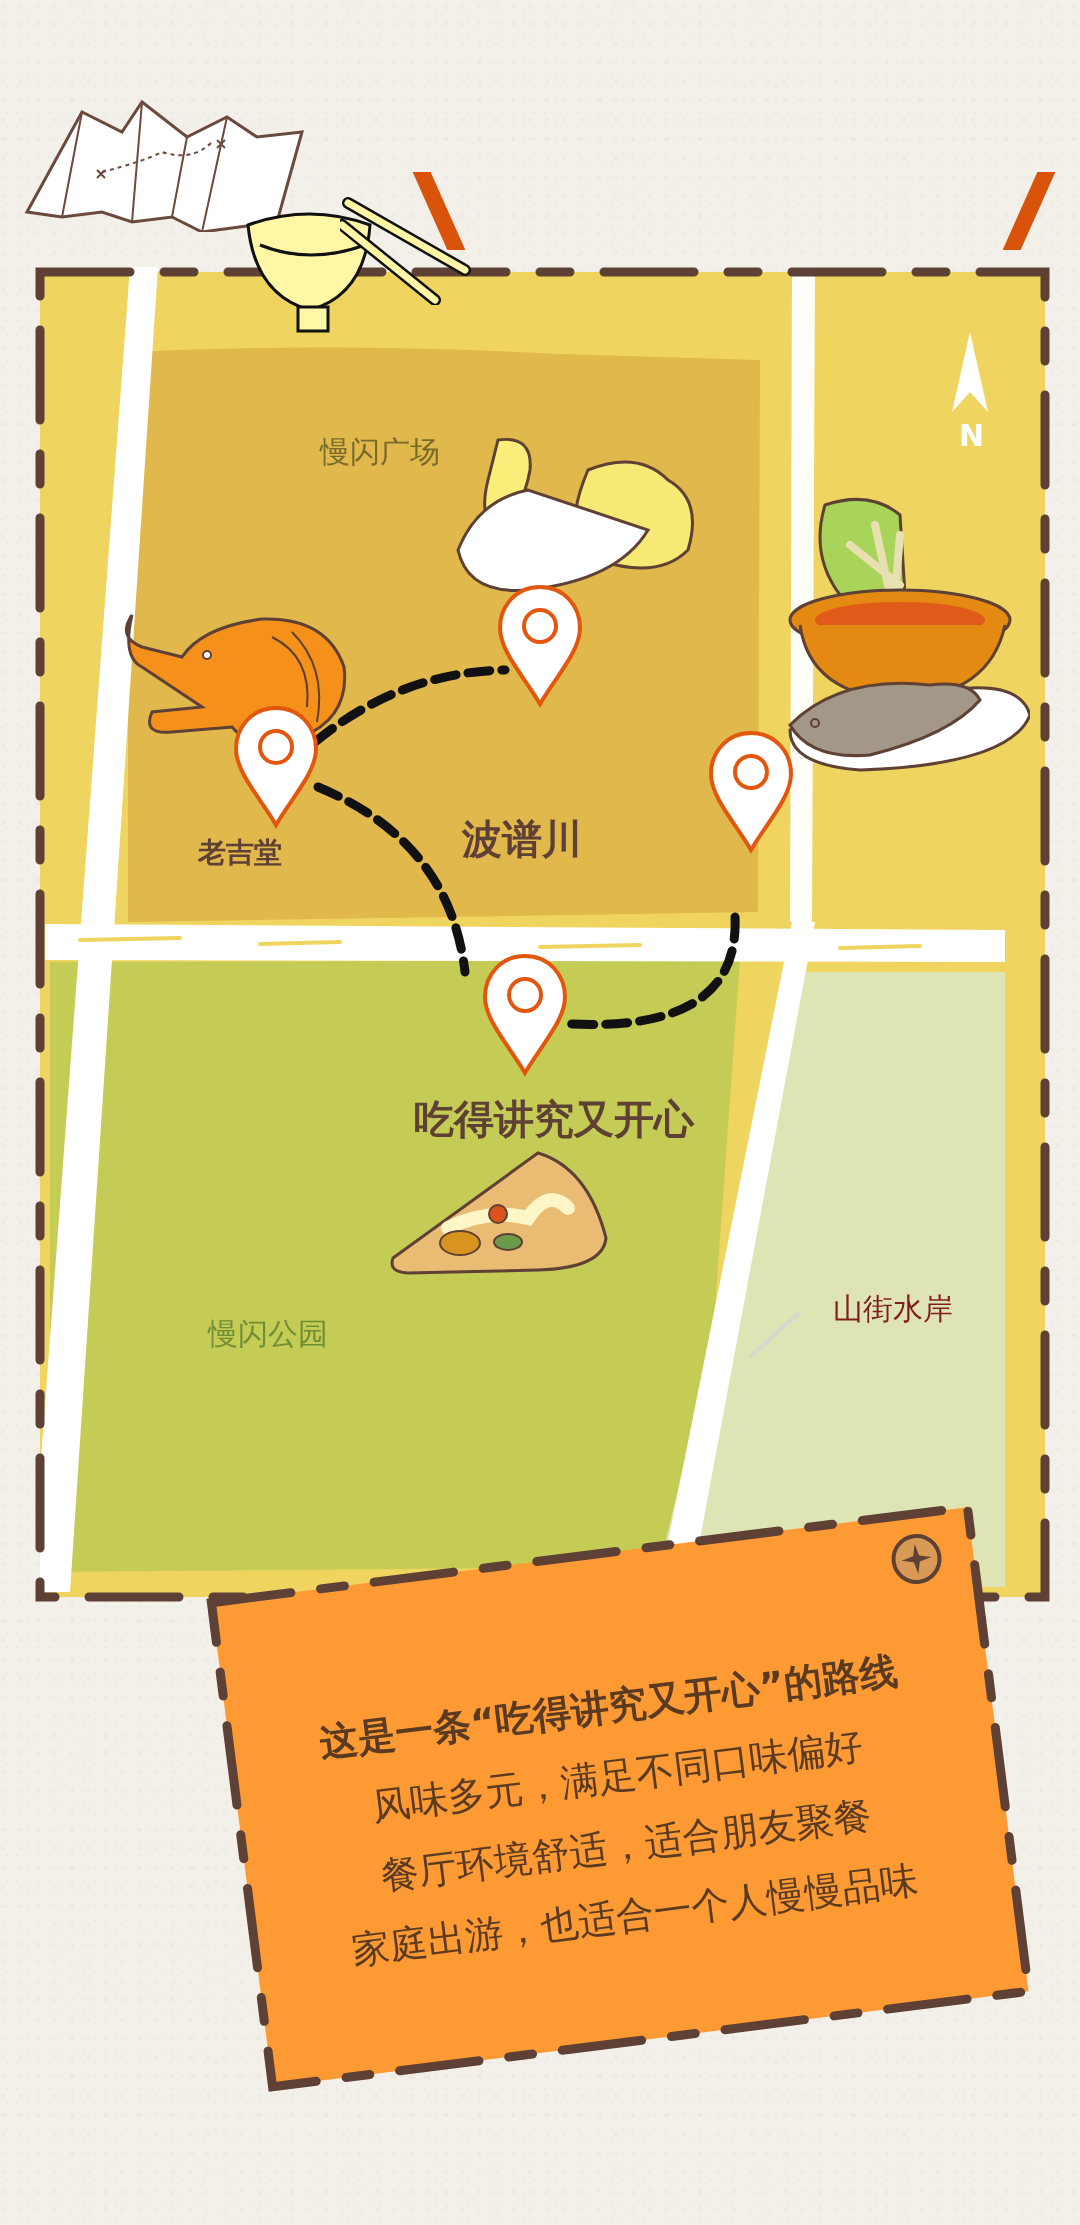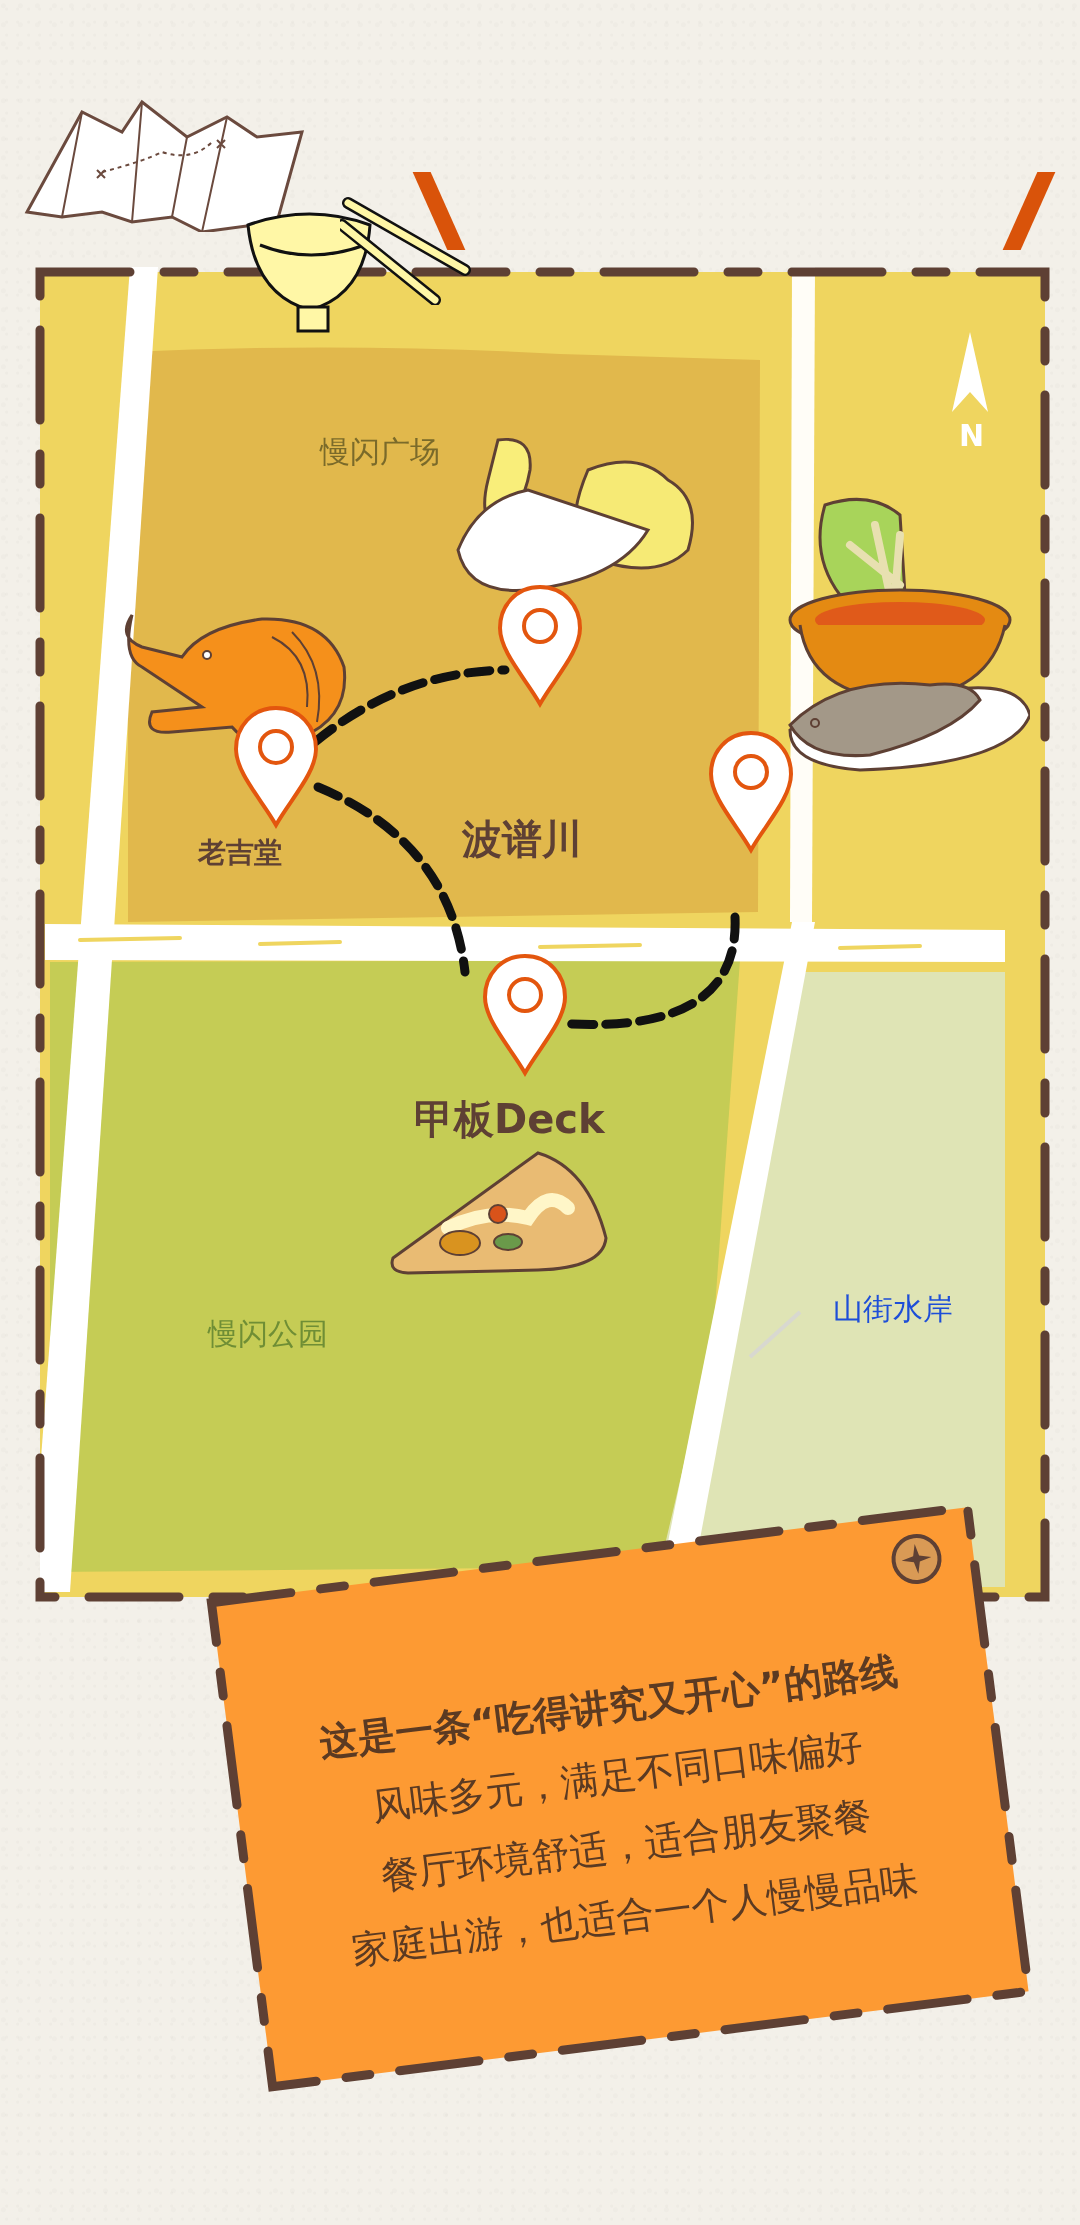--- a/index.html
+++ b/index.html
@@ -49,21 +49,21 @@
 
     <line x1="760" y1="1040" x2="710" y2="1085" stroke="#d8d8d0" stroke-width="4"></line>
   </svg>
 
   <svg width="1045" height="1365" viewBox="-20 -20 1045 1365" style="position:absolute;left:-20px;top:-20px;overflow:visible">
     <rect x="0" y="0" width="1005" height="1325" fill="none" stroke="#5e4034" stroke-width="9" stroke-linecap="round" stroke-dasharray="90 34 30 34"></rect>
   </svg>
 
   <div class="abs place" style="left:280px;top:160px;color:#7a6a2a;">慢闪广场</div>
   <div class="abs place" style="left:168px;top:1042px;color:#6f8e35;">慢闪公园</div>
-  <div class="abs place" style="left:793px;top:1017px;color:#1d4ed8;text-align:right;">山街水岸</div>
+  <div class="abs place" style="left:793px;top:1017px;color:#7f1d1d;text-align:right;">山街水岸</div>
 
   <div class="abs" style="left:900px;top:58px;width:60px;height:130px;">
     <svg width="60" height="90" viewBox="0 0 60 90">
       <path d="M30 2 L48 82 L30 62 L12 82 Z" fill="#ffffff"></path>
     </svg>
     <div class="abs compass-n" style="left:19px;top:88px;">N</div>
   </div>
 
   <svg width="1005" height="1325" viewBox="0 0 1005 1325" style="position:absolute;left:0;top:0;overflow:visible">
     <path d="M275 470 Q360 400 465 398" fill="none" stroke="#111" stroke-width="9" stroke-dasharray="22 12" stroke-linecap="round"></path>
@@ -114,21 +114,21 @@
     <path d="M44 3 C20 3 4 22 4 44 C4 68 30 95 44 120 C58 95 84 68 84 44 C84 22 68 3 44 3 Z" fill="#fff" stroke="#e3560e" stroke-width="4"></path>
     <circle cx="44" cy="42" r="16" fill="none" stroke="#e3560e" stroke-width="4"></circle>
   </svg>
   <svg class="abs" style="left:441px;top:681px" width="88" height="125" viewBox="0 0 88 125">
     <path d="M44 3 C20 3 4 22 4 44 C4 68 30 95 44 120 C58 95 84 68 84 44 C84 22 68 3 44 3 Z" fill="#fff" stroke="#e3560e" stroke-width="4"></path>
     <circle cx="44" cy="42" r="16" fill="none" stroke="#e3560e" stroke-width="4"></circle>
   </svg>
 
   <div class="abs lbl" style="left:158px;top:562px;font-size:28px;">老吉堂</div>
   <div class="abs lbl" style="left:422px;top:492px;font-size:40px;margin-top:48px;">波谱川</div>
-  <div class="abs lbl" style="left:374px;top:820px;font-size:40px;">甲板Deck</div>
+  <div class="abs lbl" style="left:374px;top:820px;font-size:40px;">吃得讲究又开心</div>
 </div>
 
 <svg class="abs" style="left:12px;top:92px" width="300" height="140" viewBox="0 0 300 140">
   <path d="M15 120 L70 20 L110 40 L130 10 L175 45 L215 25 L245 45 L290 40 L265 130 L190 140 L160 125 L120 130 L90 120 L50 125 Z" fill="#ffffff" stroke="#6b4a3e" stroke-width="3"></path>
   <path d="M70 20 L50 125 M130 10 L120 130 M175 45 L160 125 M215 25 L190 140" stroke="#6b4a3e" stroke-width="2"></path>
   <path d="M90 80 Q130 70 150 60 Q180 70 200 50" fill="none" stroke="#6b4a3e" stroke-width="2" stroke-dasharray="4 4"></path>
   <path d="M85 78 l8 8 m0 -8 l-8 8 M205 48 l8 8 m0 -8 l-8 8" stroke="#6b4a3e" stroke-width="2"></path>
 </svg>
 <svg class="abs" style="left:240px;top:195px" width="140" height="160" viewBox="0 0 140 160">
   <path d="M8 30 Q70 8 130 30 Q125 100 70 115 Q15 100 8 30 Z" fill="#fff7a6" stroke="#111" stroke-width="3"></path>

